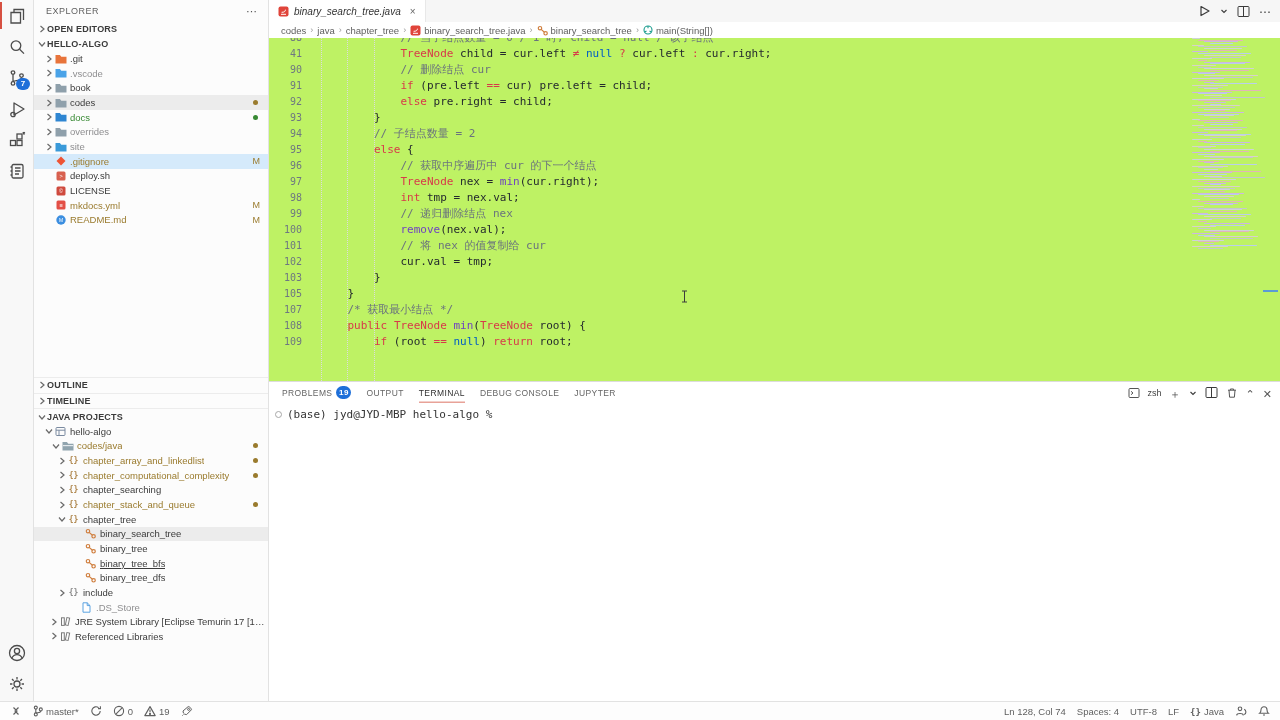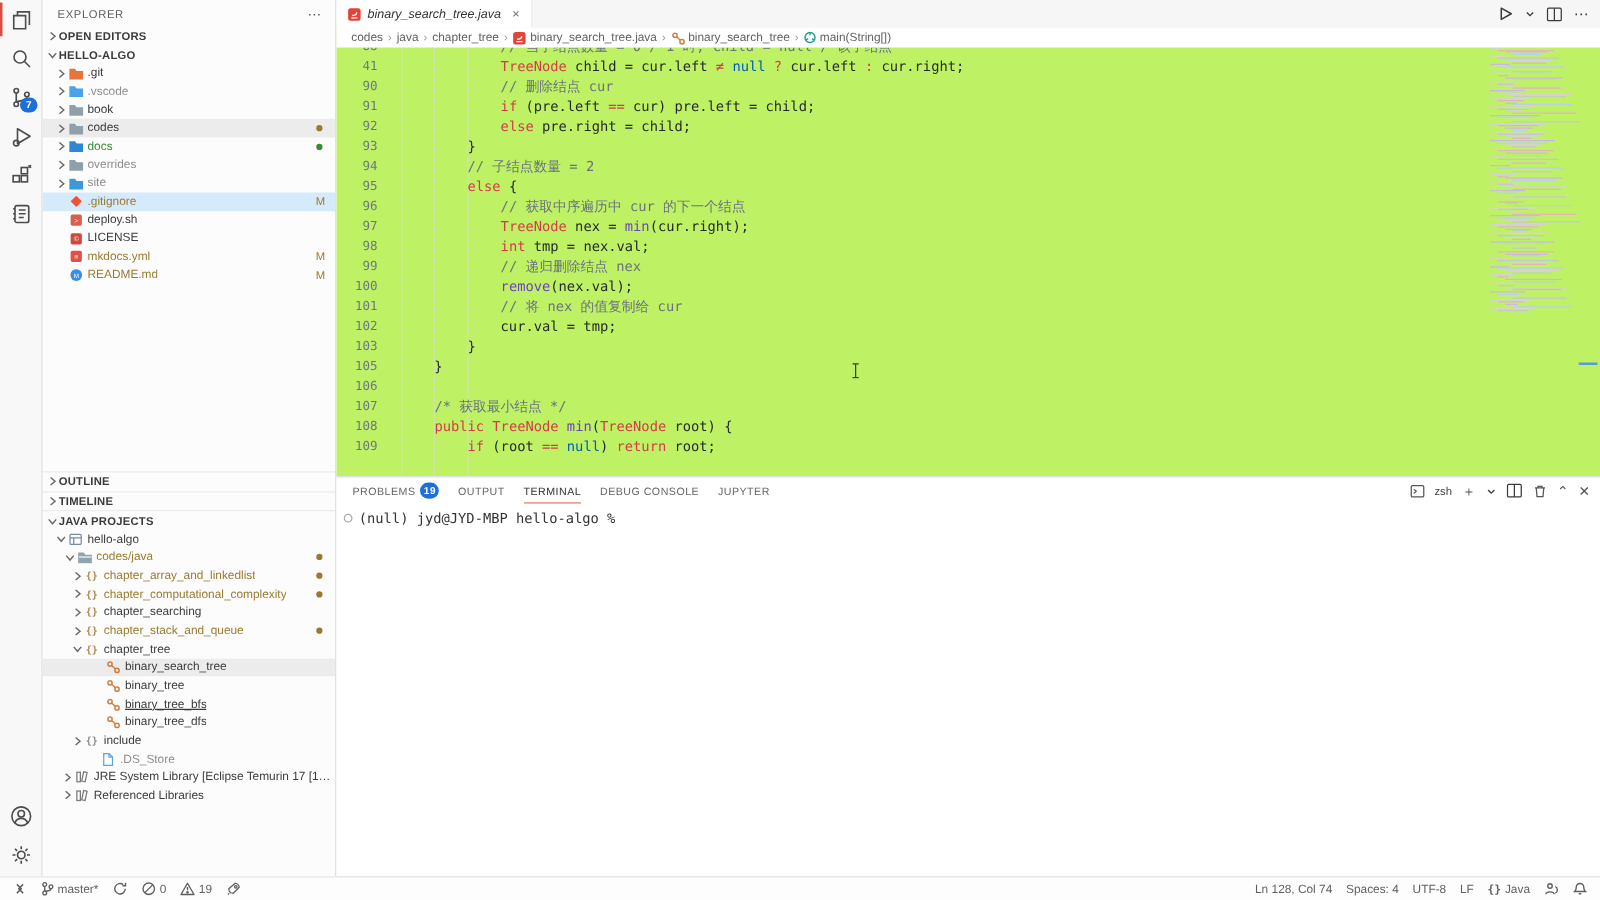--- a/index.html
+++ b/index.html
@@ -694,24 +694,20 @@
           <span class="ln">102</span>
           <span class="ct"><span>            cur.val = tmp;</span></span>
         </div>
         <div class="cl">
           <span class="ln">103</span>
           <span class="ct"><span>        }</span></span>
         </div>
         <div class="cl">
           <span class="ln">105</span>
           <span class="ct"><span>    }</span></span>
-        </div>
-        <div class="cl">
-          <span class="ln">106</span>
-          <span class="ct"><span></span></span>
         </div>
         <div class="cl">
           <span class="ln">107</span>
           <span class="ct"><span>    </span><span class="tk-c">/* 获取最小结点 */</span></span>
         </div>
         <div class="cl">
           <span class="ln">108</span>
           <span class="ct"><span>    </span><span class="tk-k">public</span><span> </span><span class="tk-t">TreeNode</span><span> </span><span class="tk-f">min</span><span>(</span><span class="tk-t">TreeNode</span><span> root) {</span></span>
         </div>
         <div class="cl">
@@ -906,21 +902,21 @@
           <g stroke="#555" fill="none" stroke-width="1">
             <path d="M2 3.2h8M4.4 3.2V2h3.2v1.2M3 3.2l.6 7h4.8l.6-7"></path>
           </g>
         </svg>
       </span>
       <span><span class="g">⌃</span></span>
       <span><span class="g">✕</span></span>
     </div>
   <div class="term">
     <span class="ring"></span>
-    <span>(null) jyd@JYD-MBP hello-algo %</span>
+    <span>(base) jyd@JYD-MBP hello-algo %</span>
   </div>
 </div>
 
 <div class="status">
   <div class="sgroup" id="status-left">
       <span class="sitem">
         <span>
           <svg width="12" height="12" viewBox="0 0 12 12">
             <path d="M3.5 2.5L7 6l-3.5 3.5M8.5 2.5L5 6l3.5 3.5" stroke="#5f5f5f" stroke-width="1.2" fill="none"></path>
           </svg>

